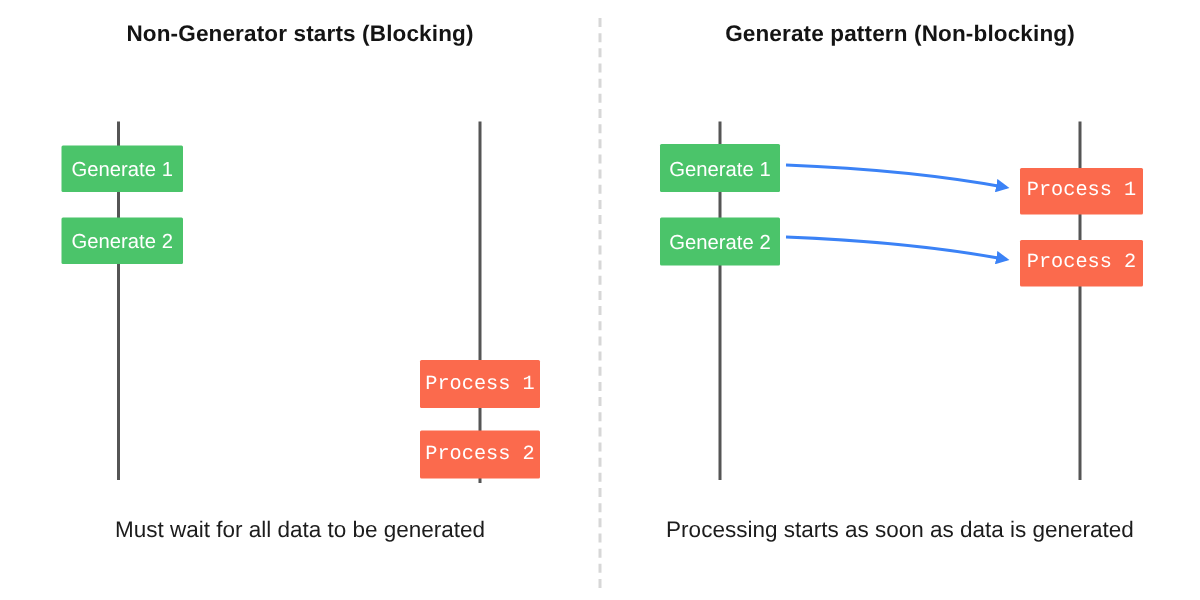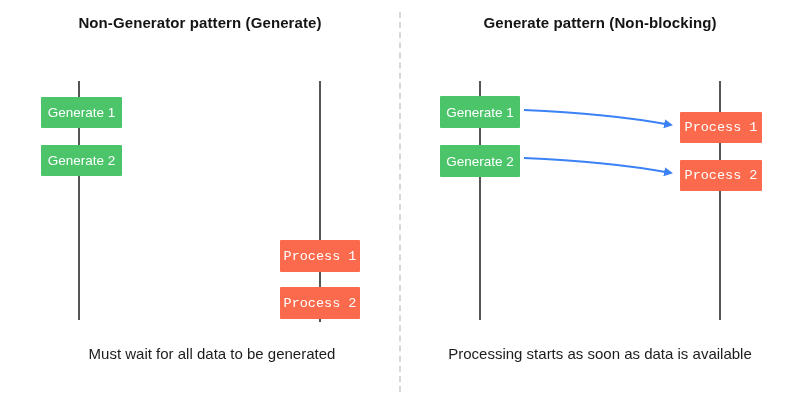--- a/index.html
+++ b/index.html
@@ -10,21 +10,21 @@
   .panel-title{
     position:absolute;top:14px;width:400px;text-align:center;
     font-size:15px;font-weight:700;color:#141414;letter-spacing:.1px;
   }
   .panel-title.left{left:0;}
   .panel-title.right{left:400px;}
   .caption{
     position:absolute;top:345px;width:400px;text-align:center;
     font-size:15px;font-weight:400;color:#1c1c1c;
   }
-  .caption.left{left:12px;}
+  .caption.left{left:0;}
   .caption.right{left:400px;}
   .timeline{
     position:absolute;width:2px;background:var(--c-timeline,#555);
   }
   .node{
     position:absolute;display:flex;align-items:center;justify-content:center;
     color:#ffffff;font-size:13.5px;font-weight:400;border-radius:1px;
   }
   .node.generate{background:var(--c-generate,#4bc46a);align-items:center;}
   .node.process{background:var(--c-process,#fb6a4d);font-family:Liberation Mono, monospace;}
@@ -32,21 +32,21 @@
     position:absolute;left:399px;top:12px;height:380px;width:0;
     border-left:2px dashed var(--c-divider,#d7d7d7);
   }
   .arrows{position:absolute;left:0;top:0;width:800px;height:400px;pointer-events:none;}
 </style>
 </head>
 <body>
 
 <div class="canvas">
 
-  <div class="panel-title left">Non-Generator pattern (Generate)</div>
+  <div class="panel-title left">Non-Generator starts (Blocking)</div>
 
   <div class="timeline" style="left:78px;top:81px;height:239px"></div>
   <div class="timeline" style="left:319px;top:81px;height:241px"></div>
 
   <div class="node generate" style="left:41px;top:97px;width:81px;height:31px">
       <span>Generate 1</span>
     </div>
   <div class="node generate" style="left:41px;top:145px;width:81px;height:31px">
       <span>Generate 2</span>
     </div>
@@ -84,15 +84,15 @@
   <svg class="arrows" viewBox="0 0 800 400">
     <defs>
       <marker id="arrowhead" markerWidth="9" markerHeight="9" refX="7" refY="4.5" orient="auto" markerUnits="userSpaceOnUse">
         <path d="M0,0 L9,4.5 L0,9 z" fill="#3b82f6"></path>
       </marker>
     </defs>
     <path d="M524,110 C575,112 628,117 671,125" fill="none" stroke-width="2" marker-end="url(#arrowhead)" stroke="#3b82f6"></path>
     <path d="M524,158 C575,160 628,165 671,173" fill="none" stroke-width="2" marker-end="url(#arrowhead)" stroke="#3b82f6"></path>
   </svg>
 
-  <div class="caption right">Processing starts as soon as data is available</div>
+  <div class="caption right">Processing starts as soon as data is generated</div>
 
 </div>
 
 </body></html>

